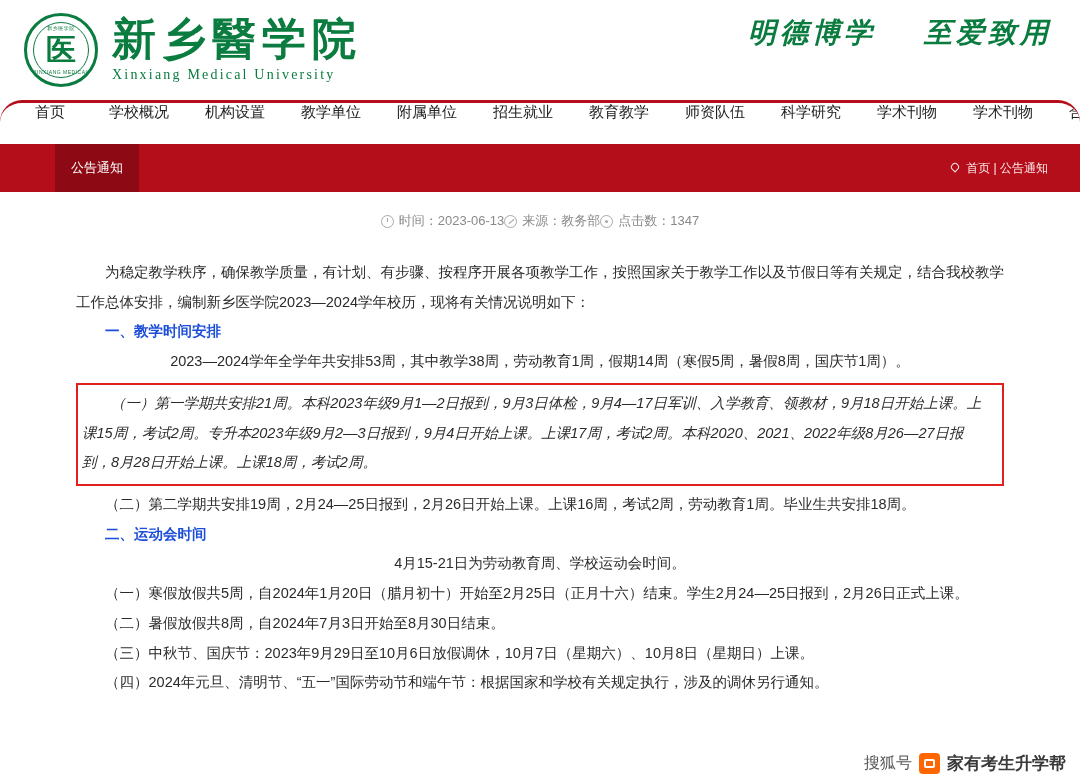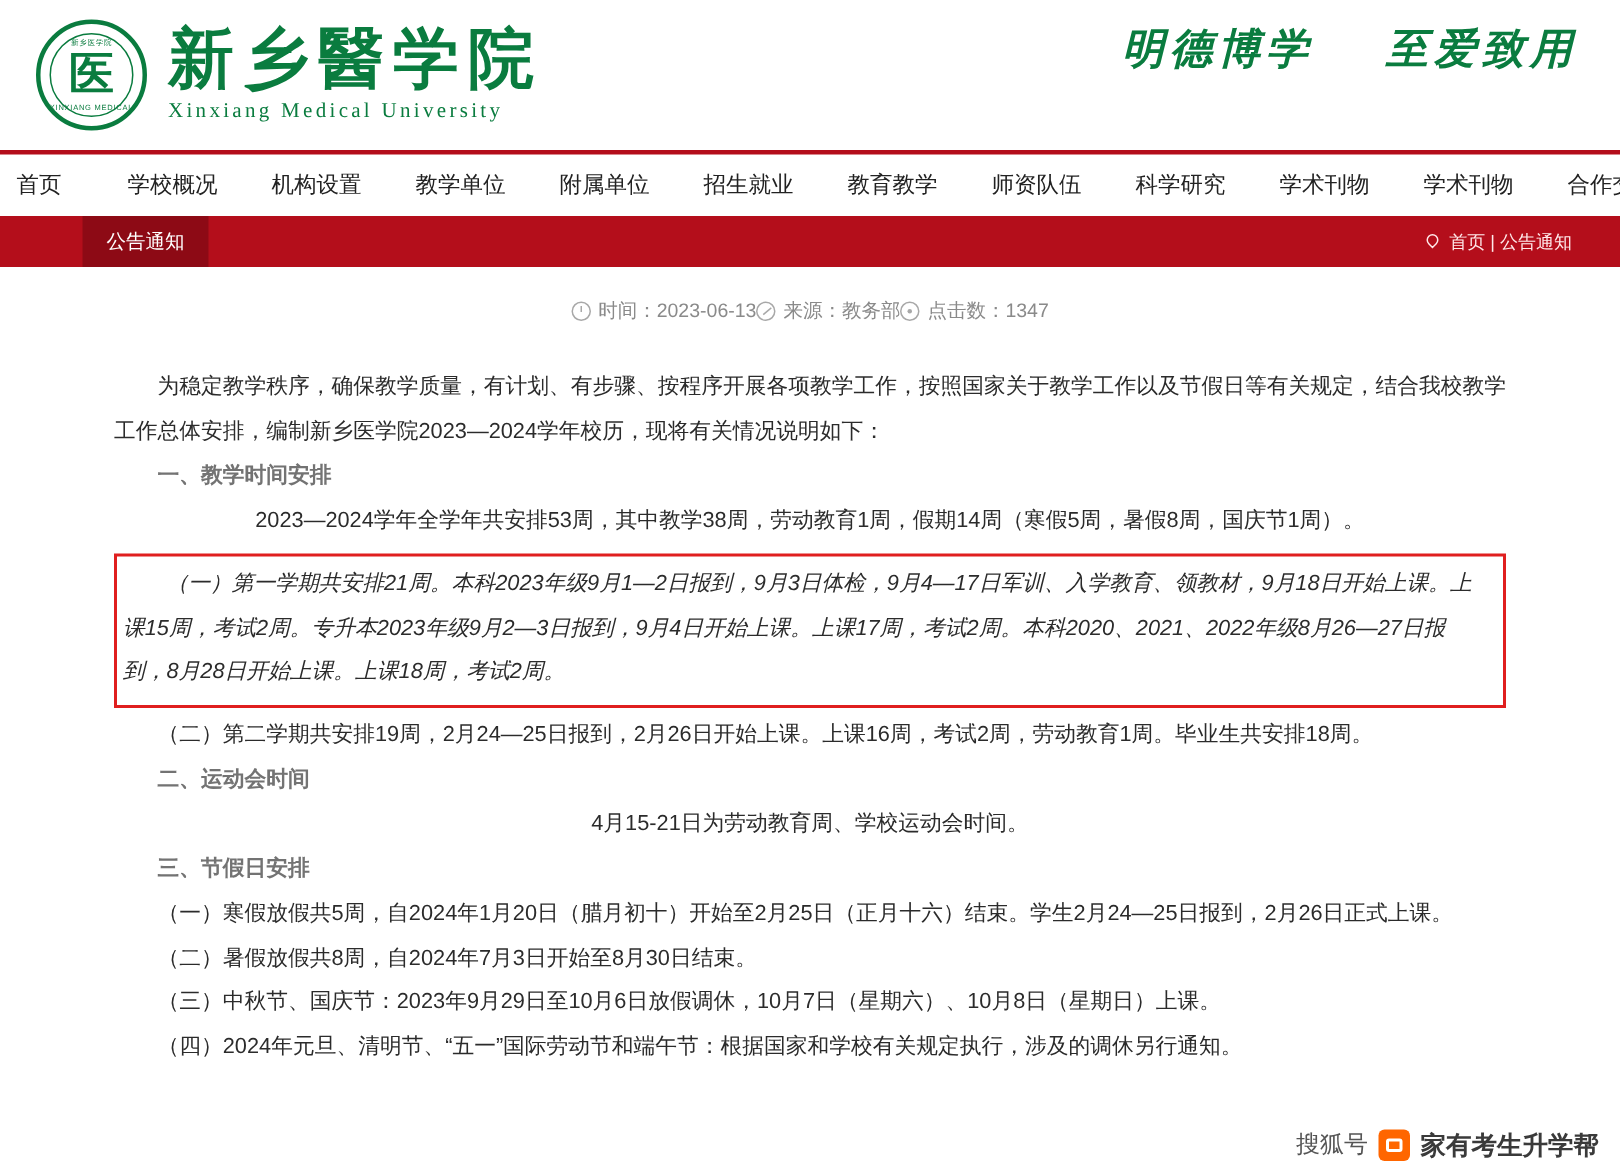--- a/index.html
+++ b/index.html
@@ -104,37 +104,38 @@
     font-weight: bold;
     letter-spacing: 4px;
   }
 
   
   .main-nav {
     height: 44px;
     background: #ffffff;
     border-top: 3px solid #b40e1b;
     display: flex;
-    align-items: center;
-    padding-left: 1px;
+    align-items: flex-start;
+    padding-left: 25px;
     box-sizing: border-box;
     overflow: hidden;
+    border-radius: 22px;
   }
   .nav-item {
     font-size: 15px;
     color: #222;
     padding: 0 18px;
     white-space: nowrap;
     cursor: pointer;
   }
   .nav-item:first-child { padding-left: 10px; padding-right: 26px;}
 
   
   .crumb-bar {
-    height: 34px;
+    height: 48px;
     background: #b40e1b;
     display: flex;
     align-items: center;
     justify-content: space-between;
     padding: 0 14px 0 0;
     box-sizing: border-box;
     color: #fff;
   }
   .crumb-left {
     background: #8d0a15;
@@ -235,21 +236,21 @@
     margin-top: 28px;
     font-size: 14.5px;
     line-height: 2.05;
     color: #2b2b2b;
     font-family: "Liberation Sans", sans-serif;
   }
   .p-indent { text-indent: 2em; }
   .sec-head {
     font-weight: bold;
     text-indent: 2em;
-    color: #737373;
+    color: #1d4ed8;
   }
   .plain { text-indent: 0; text-align: center; }
 
   .highlight-box {
     border: 2px solid #e01f1f;
     padding: 4px 10px 6px 4px;
     margin: 6px 0 4px 0;
     box-sizing: border-box;
     font-style: italic;
   }
@@ -356,21 +357,20 @@
       <p class="sec-head">一、教学时间安排</p>
       <p class="plain">2023—2024学年全学年共安排53周，其中教学38周，劳动教育1周，假期14周（寒假5周，暑假8周，国庆节1周）。</p>
 
       <div class="highlight-box">
         <p class="p-indent">（一）第一学期共安排21周。本科2023年级9月1—2日报到，9月3日体检，9月4—17日军训、入学教育、领教材，9月18日开始上课。上课15周，考试2周。专升本2023年级9月2—3日报到，9月4日开始上课。上课17周，考试2周。本科2020、2021、2022年级8月26—27日报到，8月28日开始上课。上课18周，考试2周。</p>
       </div>
 
       <p class="p-indent">（二）第二学期共安排19周，2月24—25日报到，2月26日开始上课。上课16周，考试2周，劳动教育1周。毕业生共安排18周。</p>
       <p class="sec-head">二、运动会时间</p>
       <p class="plain">4月15-21日为劳动教育周、学校运动会时间。</p>
-      <p class="sec-head">三、节假日安排</p>
       <p class="p-indent">（一）寒假放假共5周，自2024年1月20日（腊月初十）开始至2月25日（正月十六）结束。学生2月24—25日报到，2月26日正式上课。</p>
       <p class="p-indent">（二）暑假放假共8周，自2024年7月3日开始至8月30日结束。</p>
       <p class="p-indent">（三）中秋节、国庆节：2023年9月29日至10月6日放假调休，10月7日（星期六）、10月8日（星期日）上课。</p>
       <p class="p-indent">（四）2024年元旦、清明节、“五一”国际劳动节和端午节：根据国家和学校有关规定执行，涉及的调休另行通知。</p>
     </div>
 
   </div>
 </div>
 
 <div class="watermark">

